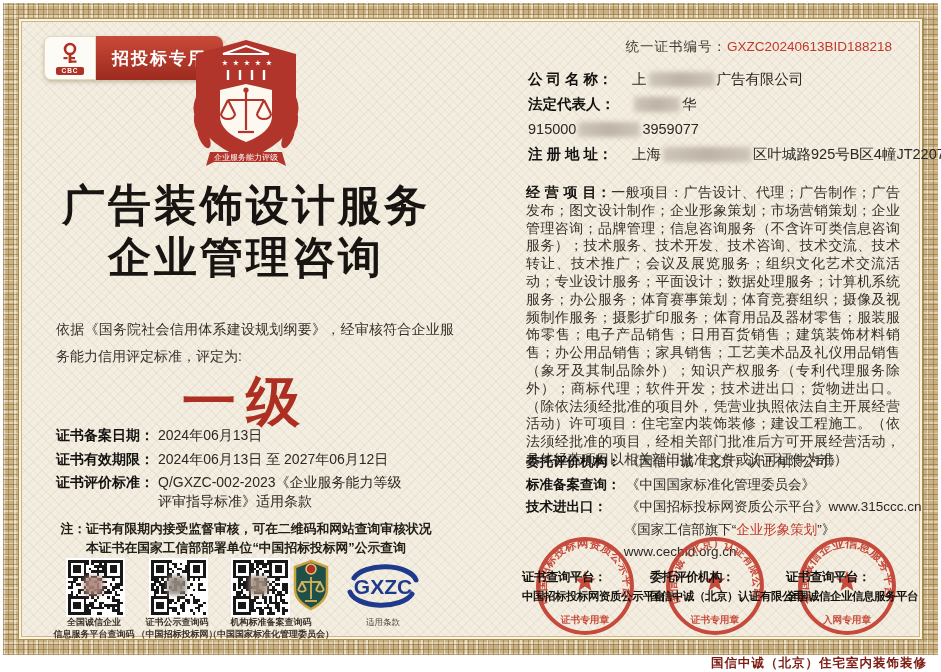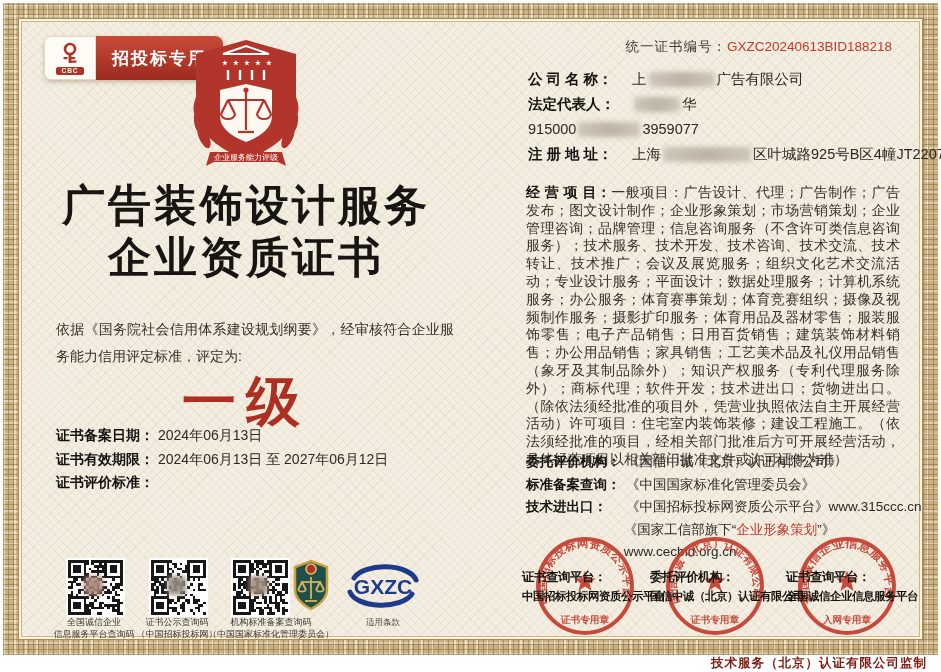--- a/index.html
+++ b/index.html
@@ -47,21 +47,21 @@
   .meta .wrap2{margin-left:4px;max-width:290px;}
   .note{position:absolute;left:28px;top:519px;width:436px;text-align:center;font-size:12.8px;
     font-weight:bold;color:#232019;line-height:19px;}
   
   .qr{position:absolute;width:55px;height:55px;background:#fff;padding:2px;top:558px;}
   .qr-grid{position:relative;width:100%;height:100%;}
   .qr-grid i{position:absolute;width:2.6px;height:2.6px;background:#171717;}
   .qr-blob{position:absolute;left:18px;top:18px;width:19px;height:19px;border-radius:4px;
     background:rgba(170,130,120,.9);filter:blur(2px);}
   .qr-cap{position:absolute;top:617px;text-align:center;font-size:9px;line-height:11.5px;
-    color:#3c342a;font-weight:normal;}
+    color:#3c342a;font-weight:bold;}
   .gold-emblem{position:absolute;left:292px;top:557px;}
   .gxzc{position:absolute;left:346px;top:560px;width:74px;text-align:center;}
   .gxzc-cap{position:absolute;left:346px;top:617px;width:74px;text-align:center;font-size:8.5px;color:#4a4238;}
   
   .certno{position:absolute;left:520px;top:38px;width:372px;text-align:right;font-size:13.5px;}
   .certno .lab{color:#3f3a33;letter-spacing:1px;}
   .certno .val{color:#c0392b;}
   .info{position:absolute;left:528px;top:67px;font-size:14.5px;color:#2b2824;}
   .info .row{display:flex;align-items:center;height:25px;line-height:25px;}
   .info .lab{font-weight:bold;color:#141210;width:104px;white-space:nowrap;}
@@ -138,39 +138,47 @@
       <path d="M55 86 a7 5 0 0 0 14 0 M62 72 l-7 14 M62 72 l7 14"></path>
       <path d="M91 86 a7 5 0 0 0 14 0 M98 72 l-7 14 M98 72 l7 14"></path>
       <line x1="72" y1="104" x2="88" y2="104"></line>
     </g>
     <circle cx="80" cy="62" r="2.6" fill="#b2352b"></circle>
     <path d="M44 124 L116 124 L120 138 L112 134 L48 134 L40 138 Z" fill="#b2352b"></path>
     <text x="80" y="132" text-anchor="middle" font-size="8" fill="#fff">企业服务能力评级</text>
   </svg>
 
   <div class="cert-title t1">广告装饰设计服务</div>
-  <div class="cert-title t2">企业资质证书</div>
+  <div class="cert-title t2">企业管理咨询</div>
 
   <div class="intro">依据《国务院社会信用体系建设规划纲要》，经审核符合企业服务能力信用评定标准，评定为:</div>
   <div class="grade">一级</div>
 
   <div class="meta">
     <div class="row">
       <span class="lab">证书备案日期：</span>
       <span class="val">2024年06月13日</span>
     </div>
     <div class="row">
       <span class="lab">证书有效期限：</span>
       <span class="val">2024年06月13日 至 2027年06月12日</span>
     </div>
     <div class="row">
       <span class="lab">证书评价标准：</span>
-    </div>
-  </div>
-
+      <span class="wrap2">
+        <span>Q/GXZC-002-2023《企业服务能力等级</span><br>
+        <span>评审指导标准》适用条款</span>
+      </span>
+    </div>
+  </div>
+
+  <div class="note">
+    <div>注：证书有限期内接受监督审核，可在二维码和网站查询审核状况</div>
+    <div>本证书在国家工信部部署单位“中国招标投标网”公示查询</div>
+  </div>
 
   <div class="qr" style="left:66px">
     <div class="qr-grid">
         <i style="left:0px;top:0px"></i>
         <i style="left:2.6px;top:0px"></i>
         <i style="left:5.2px;top:0px"></i>
         <i style="left:7.800000000000001px;top:0px"></i>
         <i style="left:10.4px;top:0px"></i>
         <i style="left:13px;top:0px"></i>
         <i style="left:15.600000000000001px;top:0px"></i>
@@ -1005,14 +1013,14 @@
   </div>
   <div class="seal-cap sc2">
     <div>委托评价机构：</div>
       <div class="v" style="font-size:11.5px">国信中诚（北京）认证有限公司</div>
   </div>
   <div class="seal-cap sc3">
     <div>证书查询平台：</div>
       <div class="v" style="font-size:11.5px">全国诚信企业信息服务平台</div>
   </div>
 
-  <div class="monitor">技术服务（北京）认证有限公司监制</div>
+  <div class="monitor">国信中诚（北京）住宅室内装饰装修</div>
 </div>
 
 </body></html>

